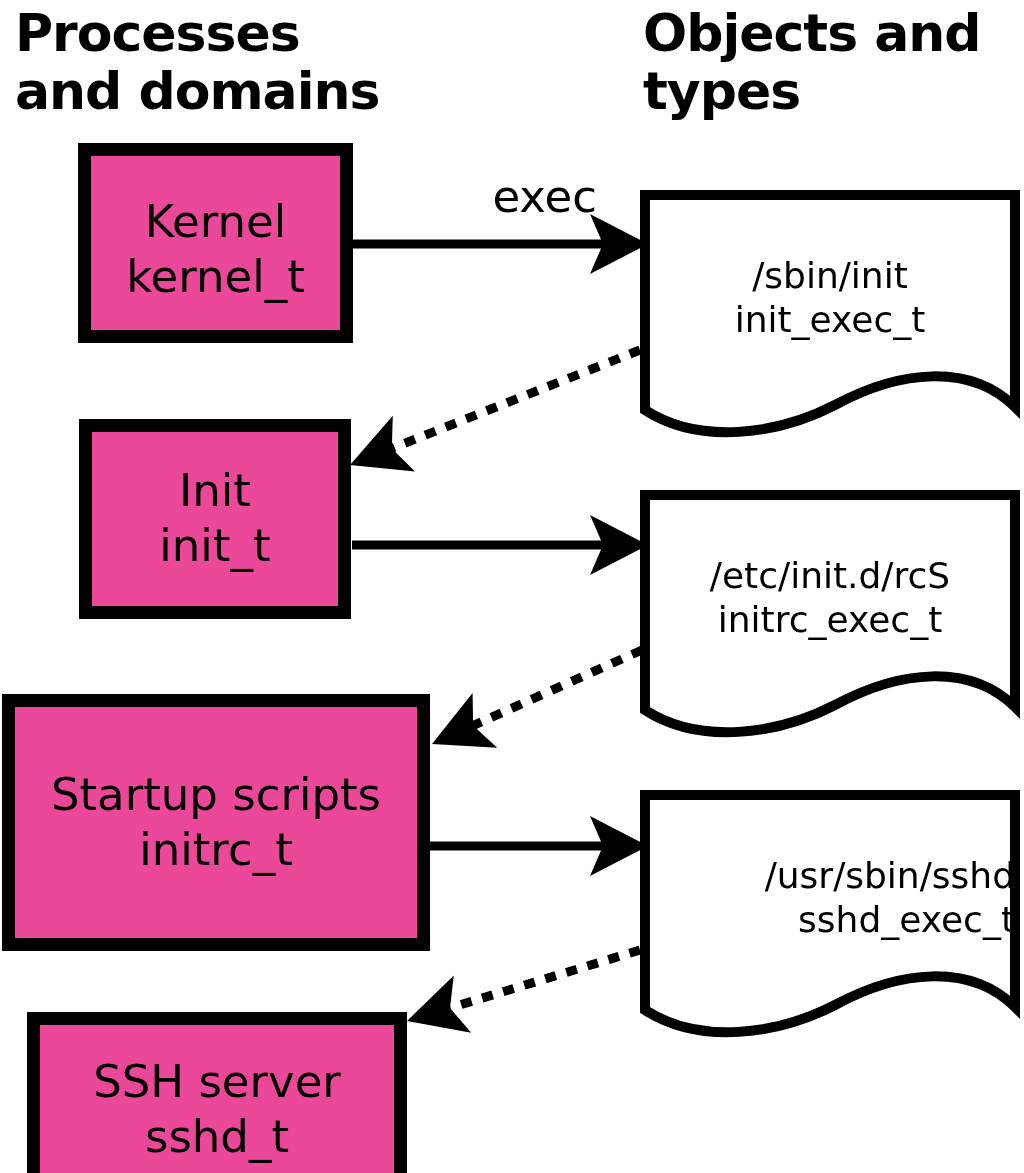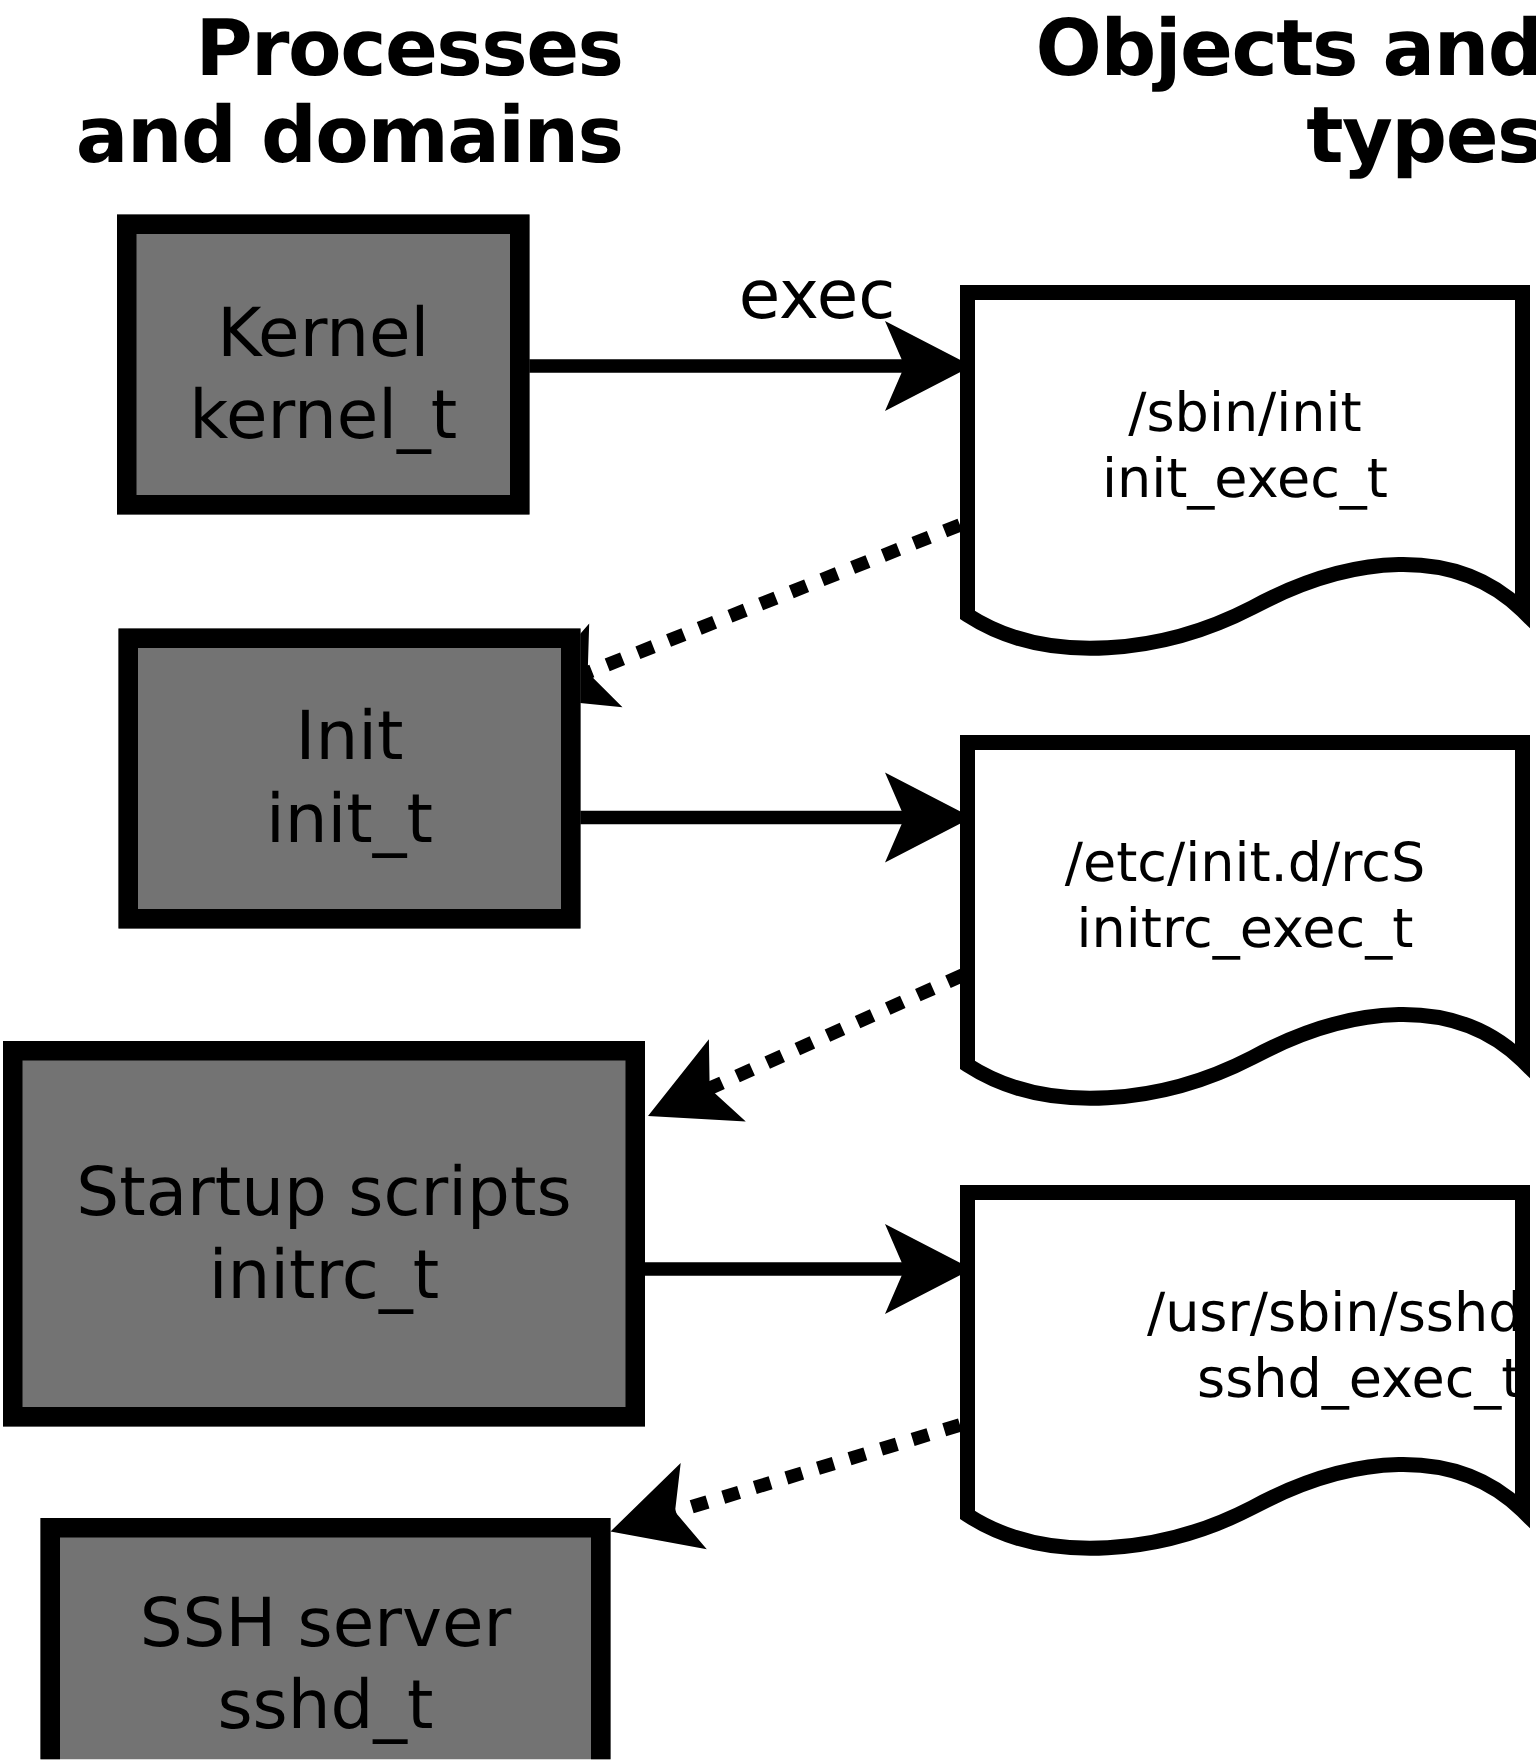--- a/index.html
+++ b/index.html
@@ -16,44 +16,45 @@
     font-family: "DejaVu Sans", "Liberation Sans", sans-serif;
     color: #000000;
   }
   .layer {
     position: absolute;
     left: 0;
     top: 0;
   }
   .hdr {
     position: absolute;
-    text-align: right;
+    text-align: left;
     font-weight: bold;
     font-size: 52px;
     line-height: 1.12;
     white-space: pre-line;
     letter-spacing: -1px;
+    margin-left: 15px;
   }
   .hdr-left  { left: 0px;   top: 4px; width: 415px; }
   .hdr-right { left: 628px; top: 4px; width: 400px; }
   .pbox {
     position: absolute;
     box-sizing: border-box;
     border: 13px solid #000000;
-    background: #737373;
+    background: #ec4899;
     display: flex;
     flex-direction: column;
     align-items: center;
     justify-content: center;
     text-align: center;
     font-size: 45px;
     line-height: 1.22;
   }
   .pbox-kernel  { left: 78px; top: 143px; width: 275px; height: 200px; padding-top: 14px; }
-  .pbox-init    { left: 79px; top: 419px; width: 308px; height: 200px; }
+  .pbox-init    { left: 79px; top: 419px; width: 272px; height: 200px; }
   .pbox-startup { left: 2px;  top: 694px; width: 428px; height: 257px; }
   .pbox-sshd    { left: 27px; top: 1012px; width: 380px; height: 196px; }
   .doc-text {
     position: absolute;
     width: 370px;
     height: 205px;
     display: flex;
     flex-direction: column;
     align-items: center;
     justify-content: center;

